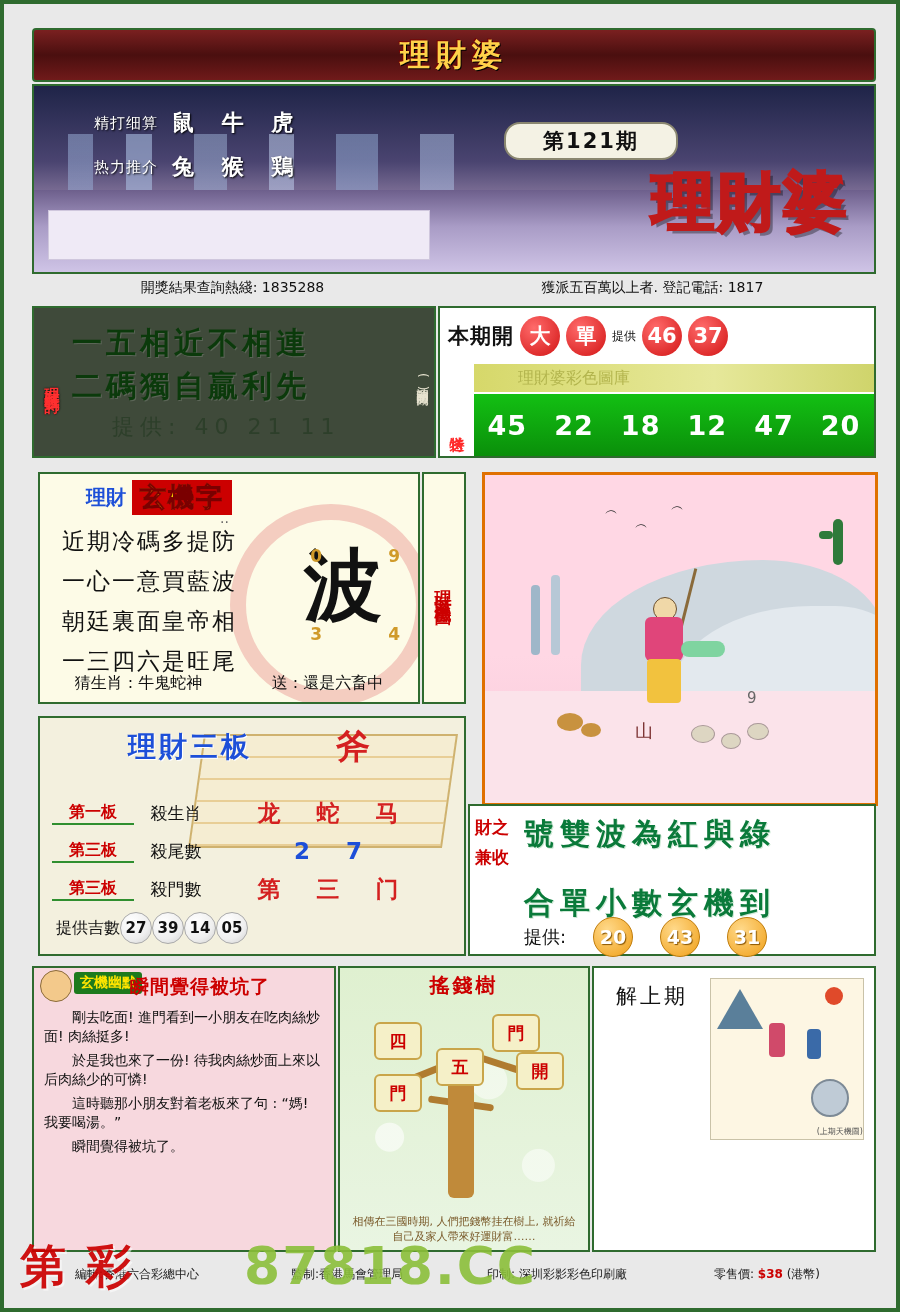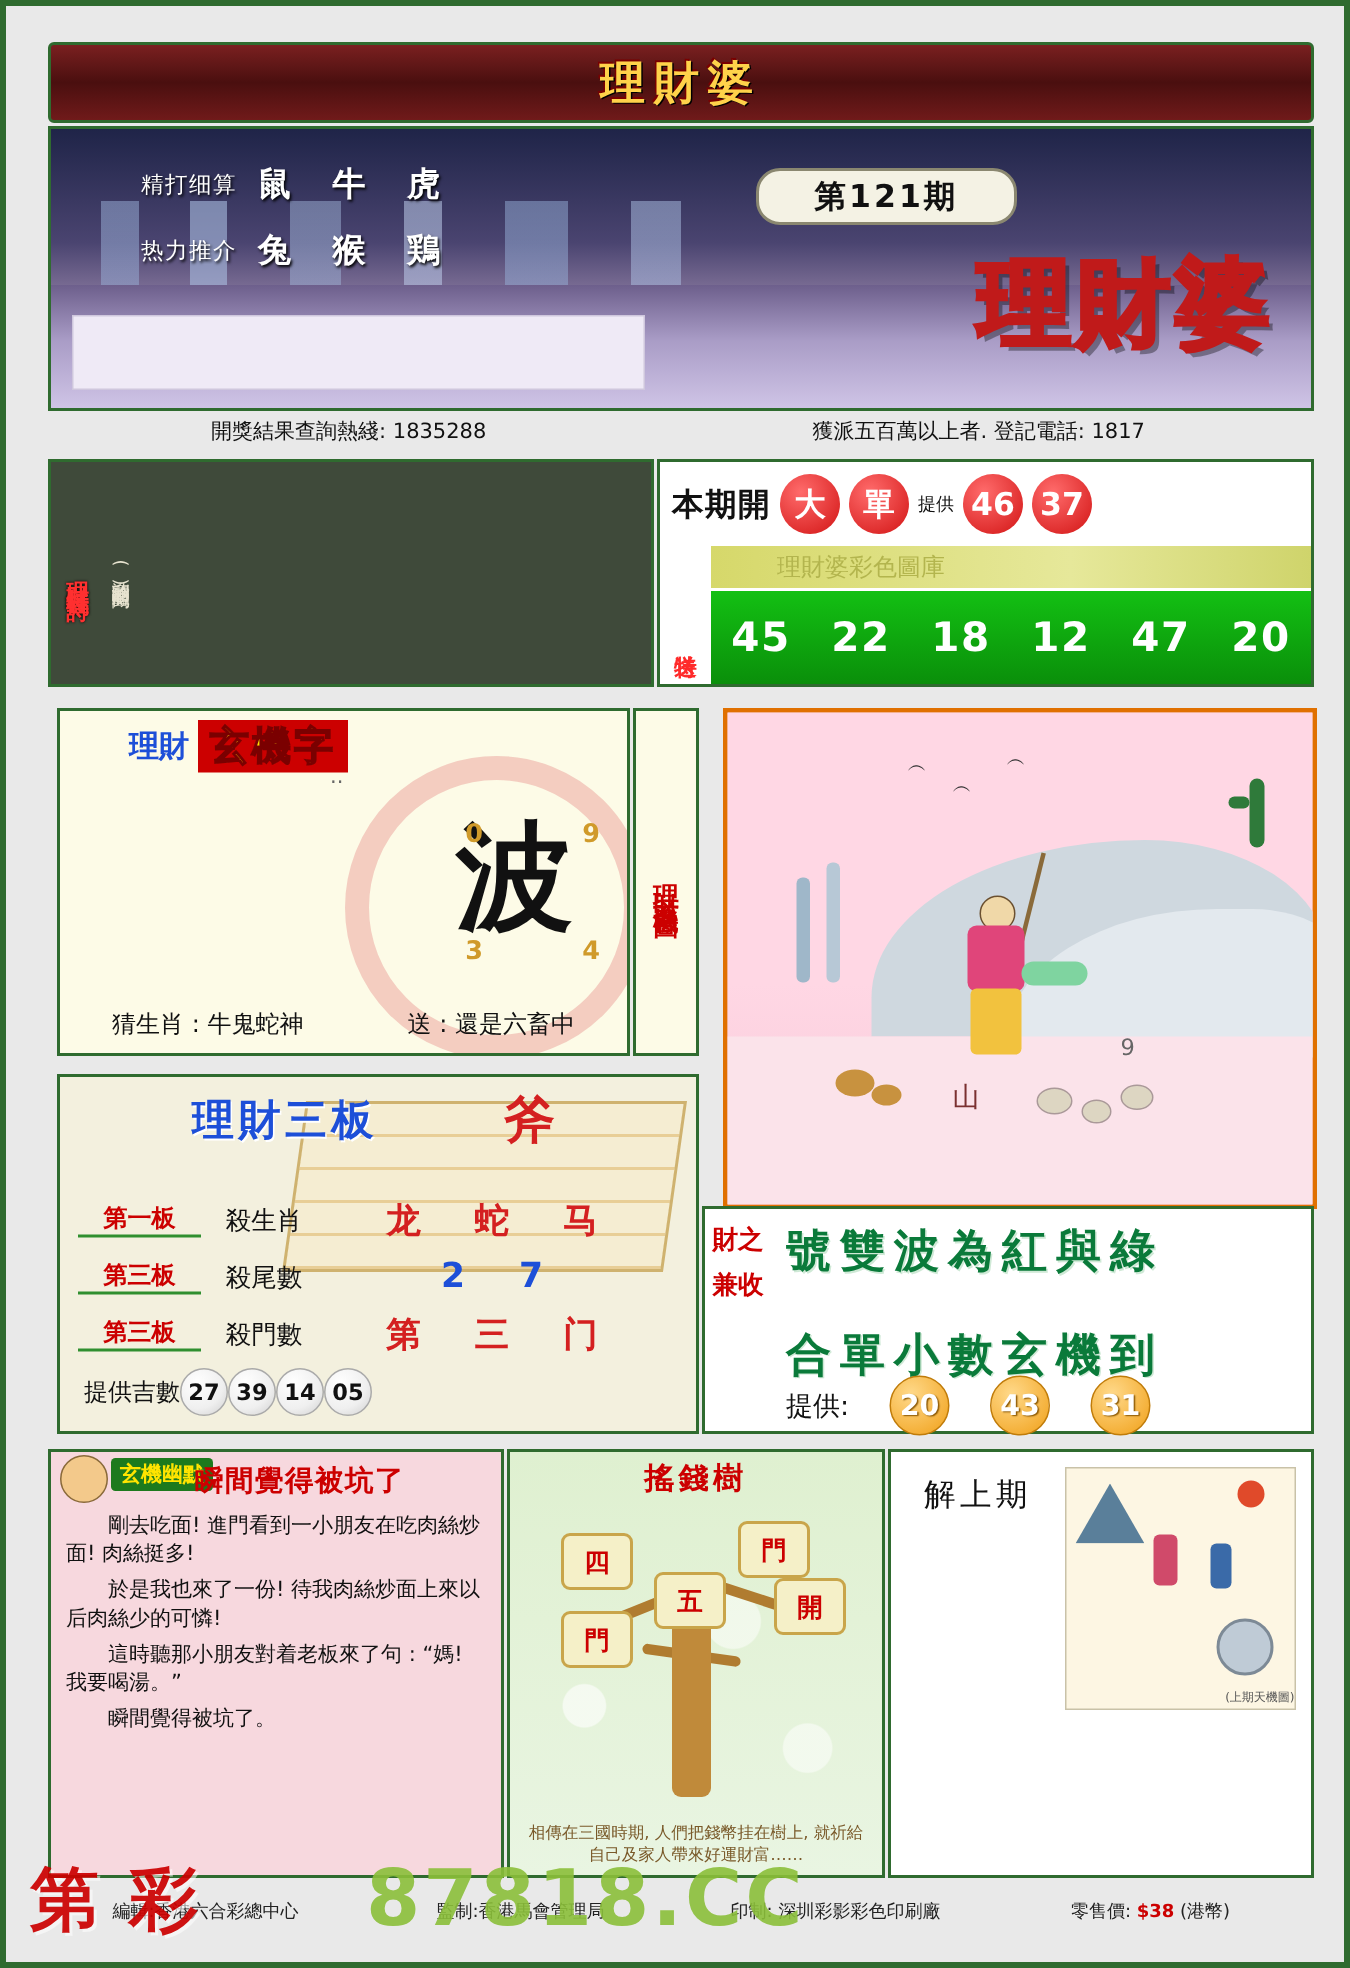--- a/index.html
+++ b/index.html
@@ -57,21 +57,21 @@
     background:linear-gradient(180deg,#6d5f8c,#a99cc6 45%,#cfc4e6);}
   .hero .whitebox{position:absolute;left:14px;bottom:12px;width:380px;height:48px;
     background:#efeaf6;border:1px solid #cfc7dd;}
   .hero .leftcol{position:absolute;left:60px;top:22px;color:#fff;}
   .hero .row{display:flex;align-items:center;gap:14px;margin-bottom:14px;}
   .hero .lbl{font-size:15px;color:#ffffff;letter-spacing:1px;
     text-shadow:1px 1px 2px #000;}
   .hero .zodiac{font-size:22px;font-weight:bold;color:#ffffff;letter-spacing:10px;
     text-shadow:1px 1px 2px #000;}
   .issue{
-    position:absolute;left:470px;top:26px;width:170px;height:34px;
+    position:absolute;left:470px;top:36px;width:170px;height:34px;
     background:#f4f2e4;border:2px solid #8a8770;border-radius:16px;
     display:flex;align-items:center;justify-content:center;
     font-size:21px;font-weight:bold;color:#111;letter-spacing:2px;
   }
   .hero .bigtitle{
     position:absolute;right:24px;top:74px;
     font-size:62px;font-weight:bold;letter-spacing:4px;
     color:#f5e02a;
     -webkit-text-stroke:3px #c01a1a;
     text-shadow:4px 4px 0 rgba(0,0,0,.35);
@@ -368,20 +368,25 @@
 
   <div class="hotline">
     <div>開獎結果查詢熱綫:  1835288</div>
     <div>獲派五百萬以上者.  登記電話:  1817</div>
   </div>
 
   <div class="poembox">
     <div class="side">
       <span>理財特碼詩</span>
     </div>
+    <div class="body">
+      <div class="line">一五相近不相連</div>
+      <div class="line">二碼獨自贏利先</div>
+      <div class="sub">提供: 40 21 11</div>
+    </div>
     <div class="vnote">
       <span>(請刮開塗層觀閱)</span>
     </div>
   </div>
 
   <div class="resultbox">
     <div class="r1">
       <div class="lbl1">本期開</div>
       <div class="ball red">大</div>
       <div class="ball red">單</div>
@@ -407,20 +412,26 @@
     </div>
   </div>
 
   <div class="xuanji">
     <div class="watermark"></div>
     <div class="hdr">
       <div class="h1">理財</div>
       <div class="h2">玄機字</div>
     </div>
     <div class="dots">..</div>
+    <div class="poem">
+      <div>近期冷碼多提防</div>
+      <div>一心一意買藍波</div>
+      <div>朝廷裏面皇帝相</div>
+      <div>一三四六是旺尾</div>
+    </div>
     <div class="bigchar">波</div>
     <div class="cnum c0">0</div>
     <div class="cnum c9">9</div>
     <div class="cnum c3">3</div>
     <div class="cnum c4">4</div>
     <div class="foot">
       <div>猜生肖 :  牛鬼蛇神</div>
       <div>送 :  還是六畜中</div>
     </div>
   </div>

